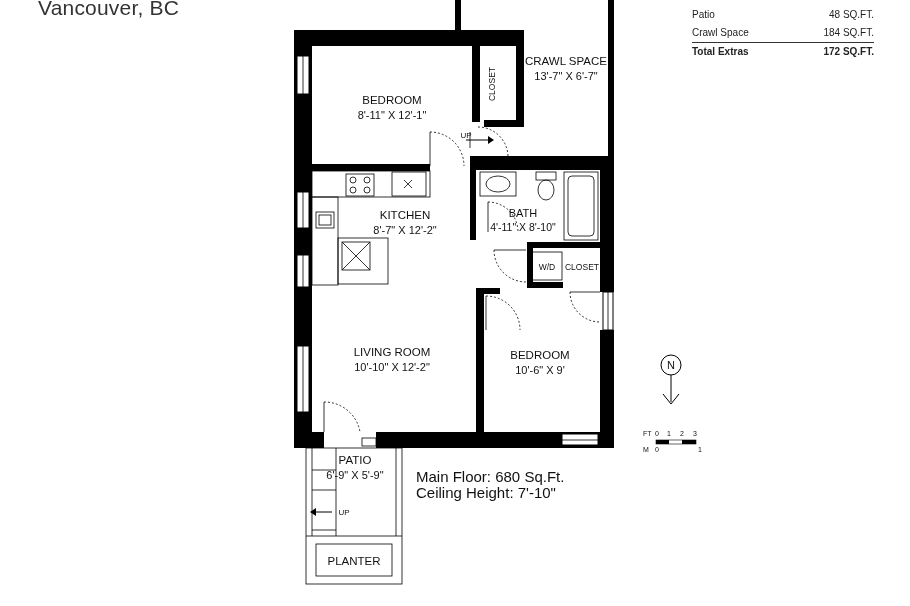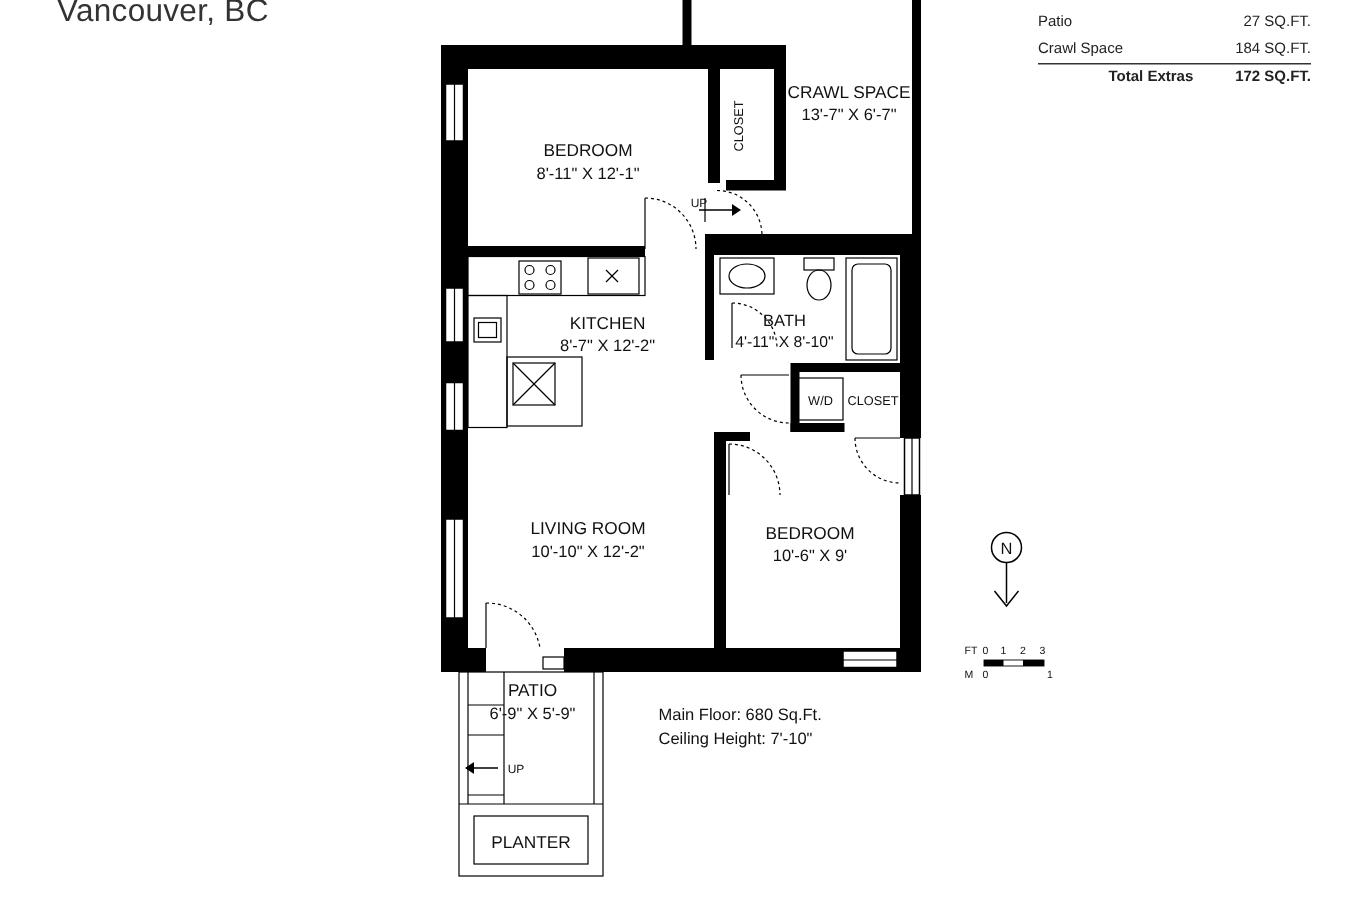--- a/index.html
+++ b/index.html
@@ -1,34 +1,34 @@
 <!DOCTYPE html>
 <html><head>
 <meta charset="utf-8">
 <style>
   html, body { margin:0; padding:0; background:#ffffff; }
   body { width:910px; height:606px; overflow:hidden; position:relative; font-family:"Liberation Sans", sans-serif; color:#000; }
   .title { position:absolute; left:38px; top:-4px; font-size:21px; color:#333; letter-spacing:0.2px; }
   .extras { position:absolute; left:692px; top:6px; width:182px; font-size:10px; color:#222; }
   .extras .row { display:flex; justify-content:space-between; height:18px; line-height:18px; }
-  .extras .row.total { font-weight:bold;margin-left:47px; }
+  .extras .row.total { font-weight:bold; }
   .extras .line { border-top:1px solid #333; }
   svg.plan { position:absolute; left:0; top:0; }
   .lbl { font-family:"Liberation Sans", sans-serif; fill:#111; }
-  .info { position:absolute; left:439px; top:469px; font-size:11px; line-height:16px; color:#111; }
+  .info { position:absolute; left:416px; top:469px; font-size:15px; line-height:16px; color:#111; }
 </style>
 </head>
 <body>
 
 <div class="title">Vancouver, BC</div>
 
 <div class="extras">
   <div class="row">
     <span>Patio</span>
-    <span>27 SQ.FT.</span>
+    <span>48 SQ.FT.</span>
   </div>
   <div class="row">
     <span>Crawl Space</span>
     <span>184 SQ.FT.</span>
   </div>
   <div class="line"></div>
   <div class="row total">
     <span>Total Extras</span>
     <span>172 SQ.FT.</span>
   </div>

